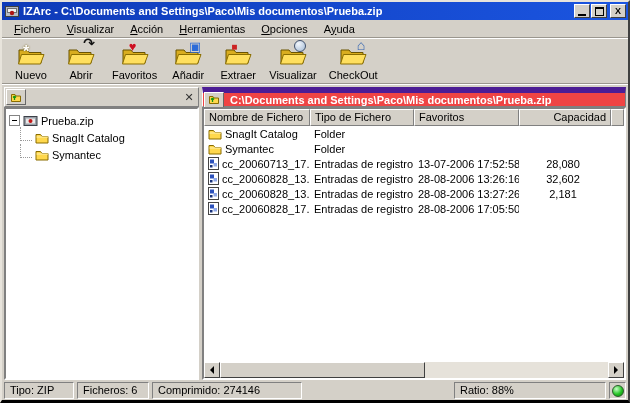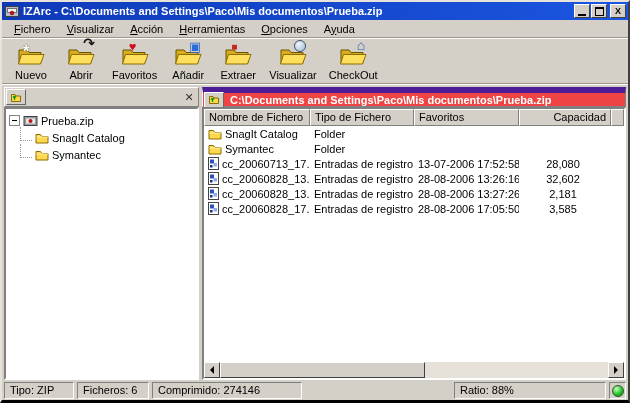--- a/index.html
+++ b/index.html
@@ -370,23 +370,20 @@
                   </svg>
                 </span>
                 <span>cc_20060828_17...</span>
               </span>
               <span class="cell" style="width:104px">
                 <span>Entradas de registro</span>
               </span>
               <span class="cell" style="width:105px">
                 <span>28-08-2006 17:05:50</span>
               </span>
-              <span class="cell num" style="width:92px">
-                <span>3,585</span>
-              </span>
             </div>
           </div>
         <div class="hscroll">
           <span class="sb-btn">
               <span class="tri-l"></span>
             </span>
           <span class="sb-track">
               <span class="sb-thumb"></span>
             </span>
           <span class="sb-btn">

